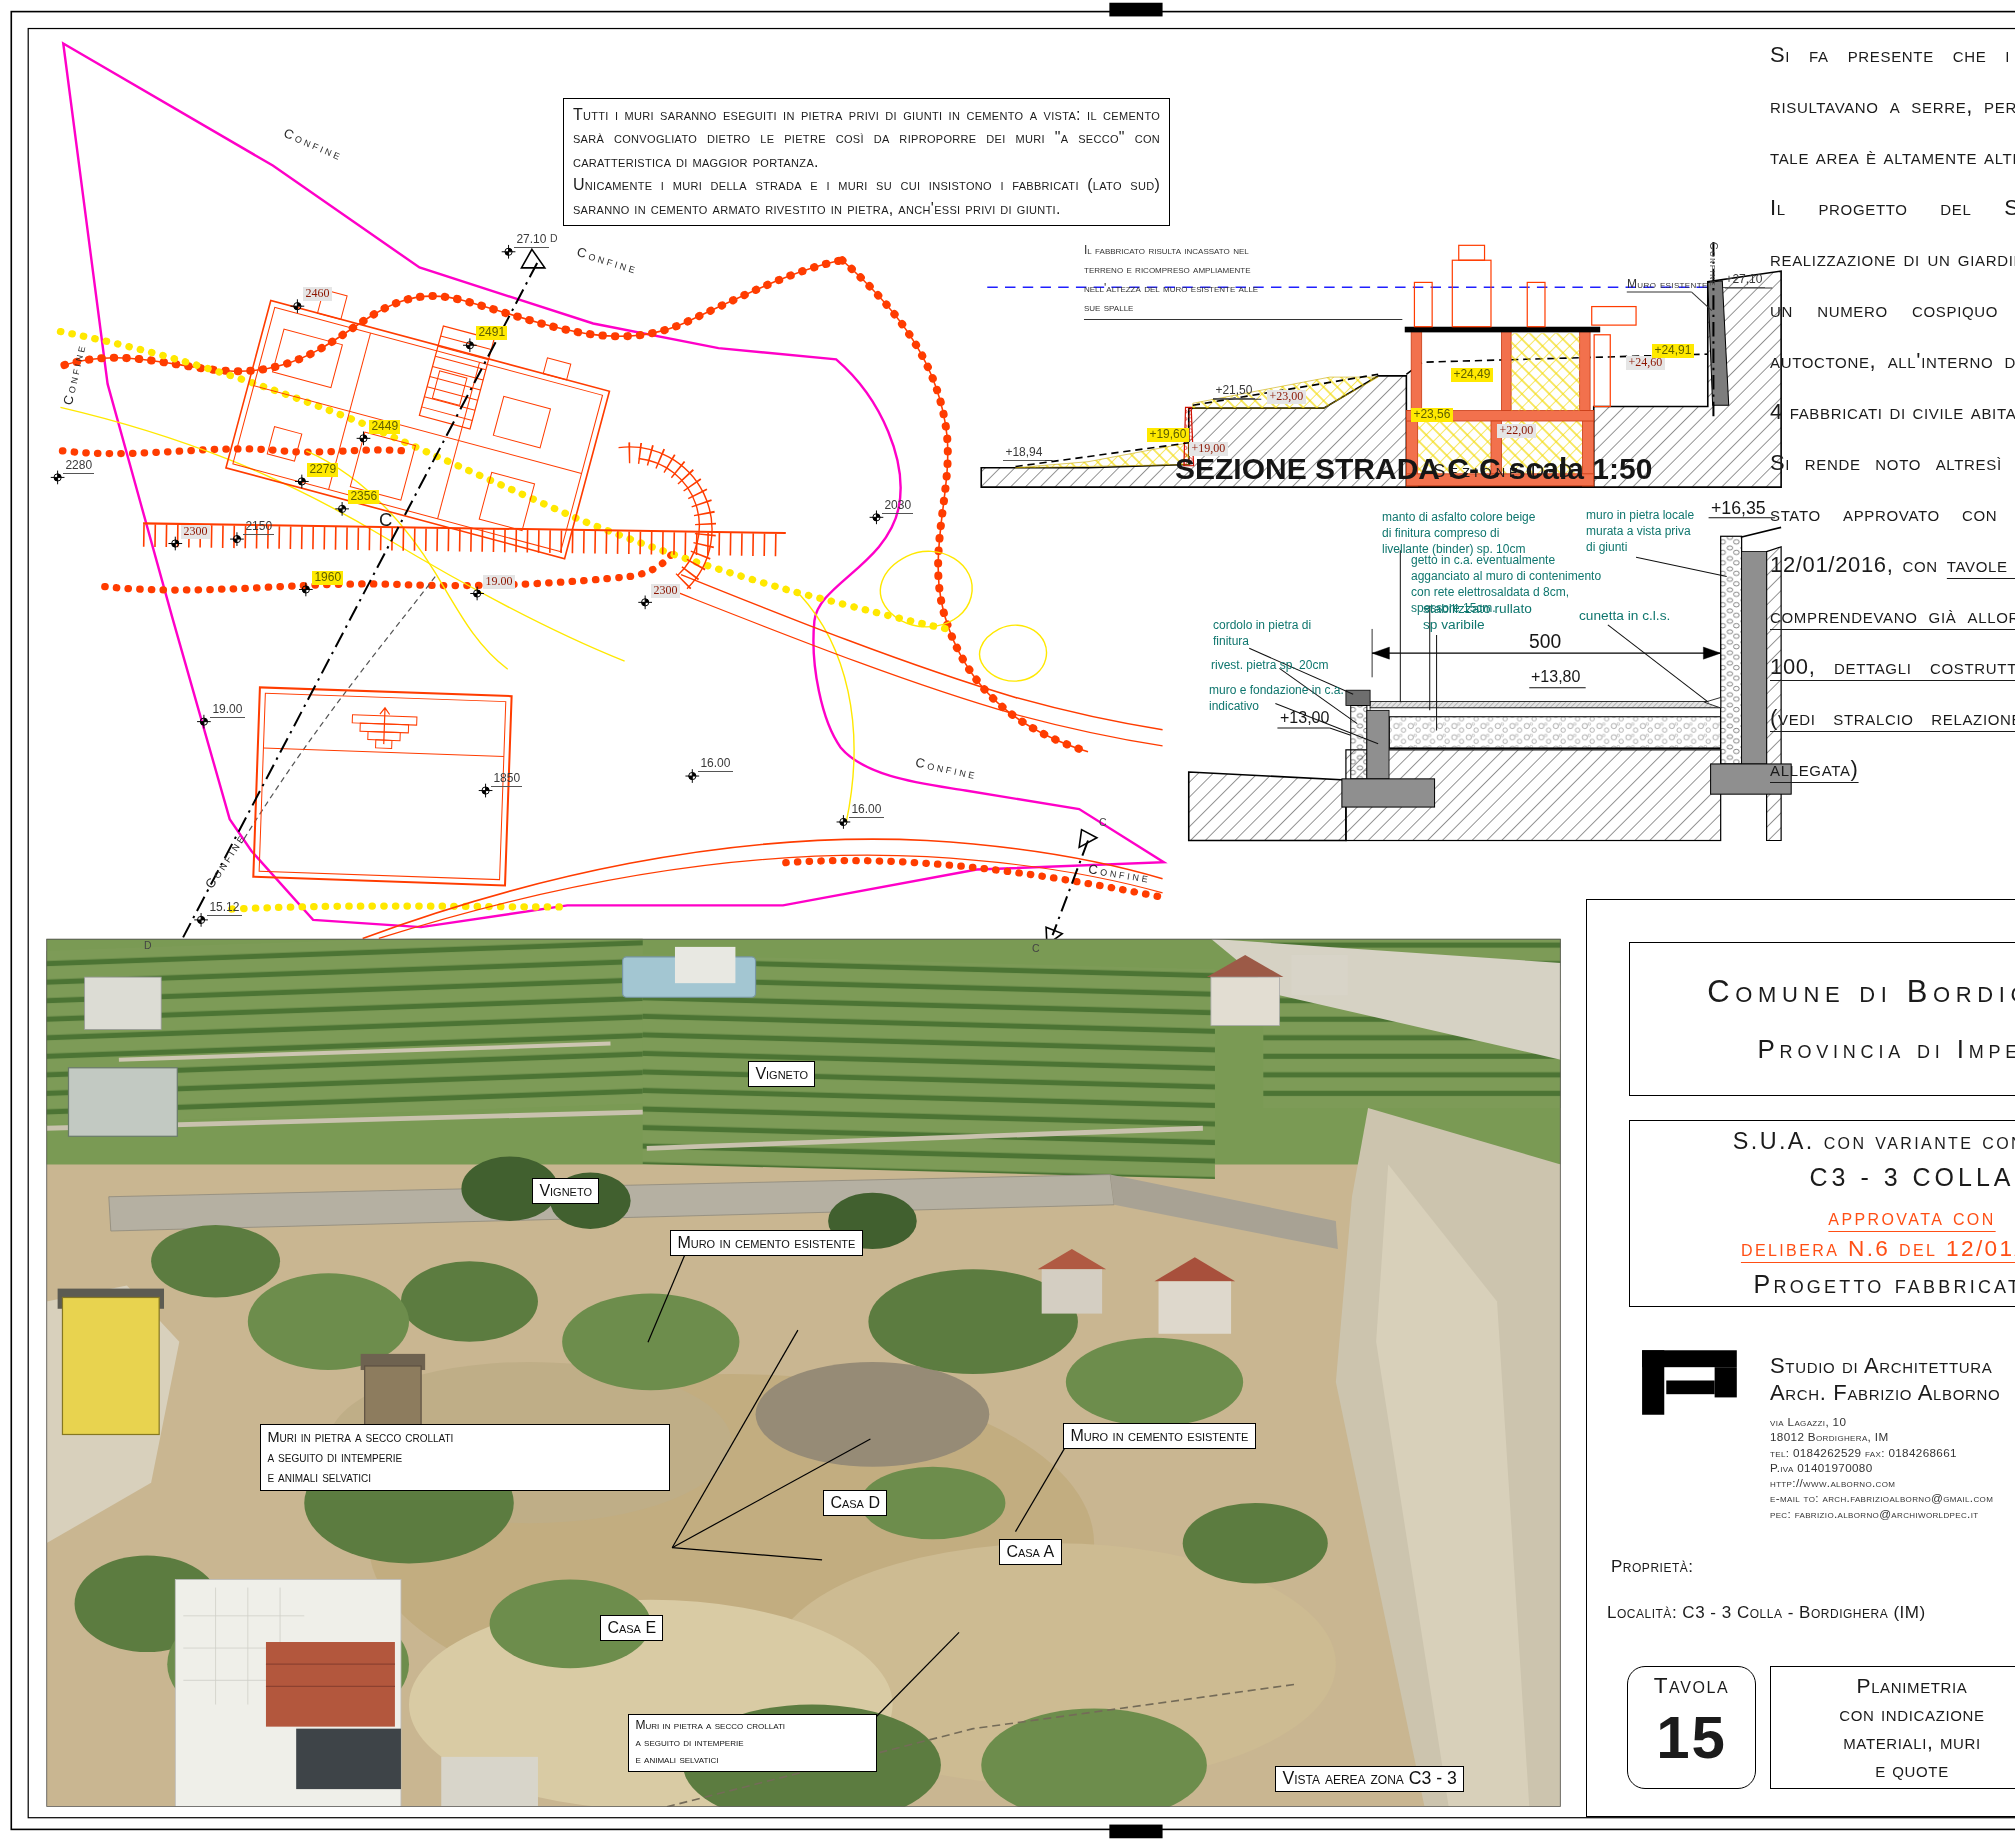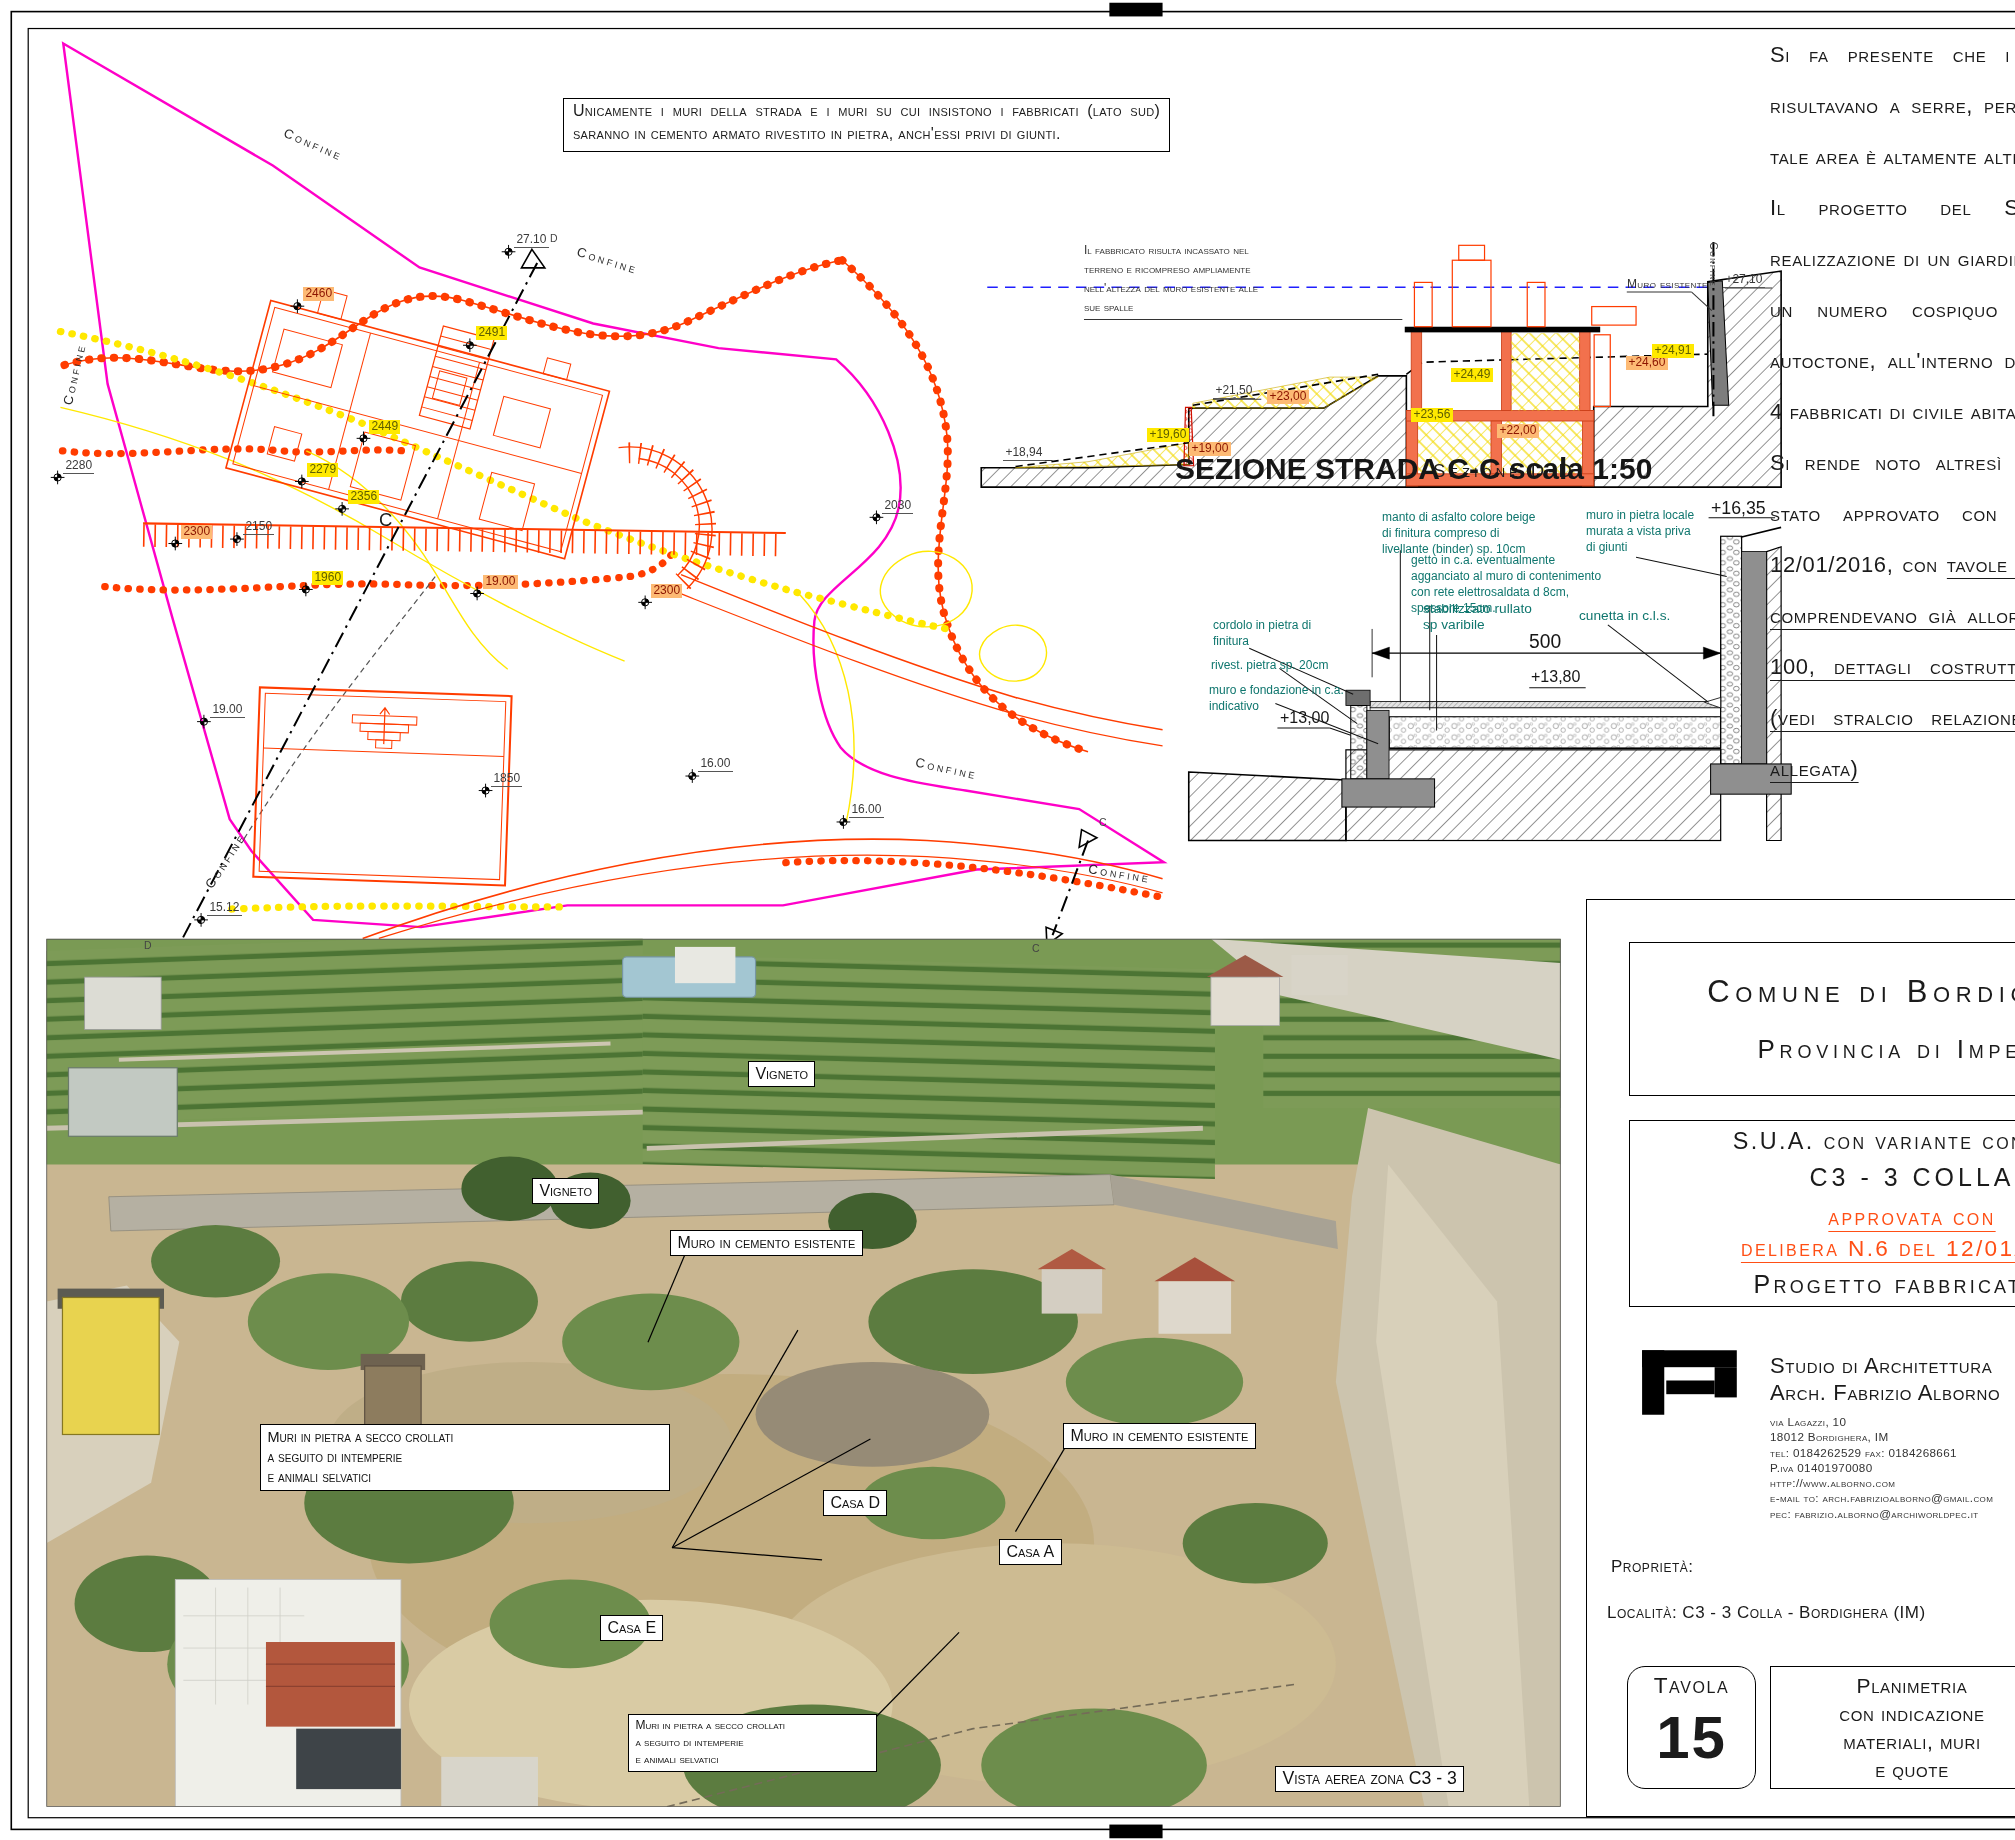--- a/index.html
+++ b/index.html
@@ -5,21 +5,21 @@
   html,body{margin:0;padding:0;background:#fff;}
   .sheet{position:relative;width:2253px;height:1841px;background:#fff;overflow:hidden;
          font-family:"Liberation Sans",sans-serif;color:#161616;}
   .abs{position:absolute;}
   .cad{font-variant:small-caps;letter-spacing:.03em;color:#1b1b1b;}
   .just{text-align:justify;}
   .tag{position:absolute;font-variant:small-caps;font-size:12px;line-height:13.7px;
        padding:0 2.4px;white-space:nowrap;}
   .tag.white{color:#3a3a3a;background:transparent;border-bottom:0.8px solid #555;}
   .tag.yellow{color:#5f5f00;background:#ffe900;}
-  .tag.red{color:#8c1500;background:#fdba74;}
+  .tag.red{color:#8c1500;background:#e5e5e5;font-family:Liberation Serif, serif;}
   .confine{position:absolute;font-variant:small-caps;font-size:13px;letter-spacing:2.8px;color:#2a2a2a;white-space:nowrap;}
   .plabel{position:absolute;background:#ffffff;border:0.8px solid #000;font-variant:small-caps;
           font-size:16px;line-height:19.3px;padding:2.4px 6.4px;white-space:nowrap;color:#111;}
   .plabel.multi{white-space:pre-line;font-size:14.5px;line-height:20px;}
   .callout{position:absolute;font-size:12px;line-height:16px;white-space:pre-line;color:#0f766e;}
   .ddnote{position:absolute;font-variant:small-caps;font-size:12px;line-height:19px;white-space:pre-line;color:#333;}
   .tbox{position:absolute;border:1.2px solid #000;}
   .ctr{display:flex;flex-direction:column;align-items:center;justify-content:center;text-align:center;}
   u{text-underline-offset:6.4px;text-decoration-thickness:1.2px;}
 </style>
@@ -374,20 +374,21 @@
 
     <g transform="translate(4075,3350)" fill="#000">
       <rect x="0" y="0" width="55" height="160"></rect>
       <rect x="0" y="0" width="235" height="42"></rect>
       <rect x="60" y="75" width="120" height="34"></rect>
       <rect x="180" y="42" width="55" height="75"></rect>
     </g>
   </svg>
 
   <div class="abs tbox" style="left:563px;top:98px;width:605px;">
+    <div class="cad just" style="font-size:16px;line-height:23.4px;letter-spacing:.02em;padding:4px 8.9px 0;">Tutti i muri saranno eseguiti in pietra privi di giunti in cemento a vista: il cemento sarà convogliato dietro le pietre così da riproporre dei muri "a secco" con caratteristica di maggior portanza.</div>
     <div class="cad just" style="font-size:16px;line-height:23.4px;letter-spacing:.02em;padding:0 8.9px 4.8px;">Unicamente i muri della strada e i muri su cui insistono i fabbricati (lato sud) saranno in cemento armato rivestito in pietra, anch'essi privi di giunti.</div>
   </div>
 
   <div class="abs cad just" style="left:1770px;top:29px;width:463px;font-size:22px;line-height:51px;">
     <p style="margin:0;">Si fa presente che i terreni in oggetto risultavano a serre, per cui la morfologia di tale area è altamente alterata e compromessa.</p>
     <p style="margin:0;">Il progetto del S.U.A. prevede la realizzazione di un giardino con messa a dimora un numero cospiquo di palme e piante autoctone, all'interno del quale insisteranno 4 fabbricati di civile abitazione.</p>
     <p style="margin:0;"><span>Si rende noto altresì che tale progetto è stato approvato con Delibera n. 6 del 12/01/2016, con </span><u>tavole grafiche allegate che comprendevano già allora piante in scala 1 : 100, dettagli costruttivi e fotoinserimenti (vedi stralcio relazione tecnica integrativa allegata)</u></p>
   </div>
 
   <div class="confine" style="left:282px;top:137px;transform:rotate(23deg);">Confine</div>

